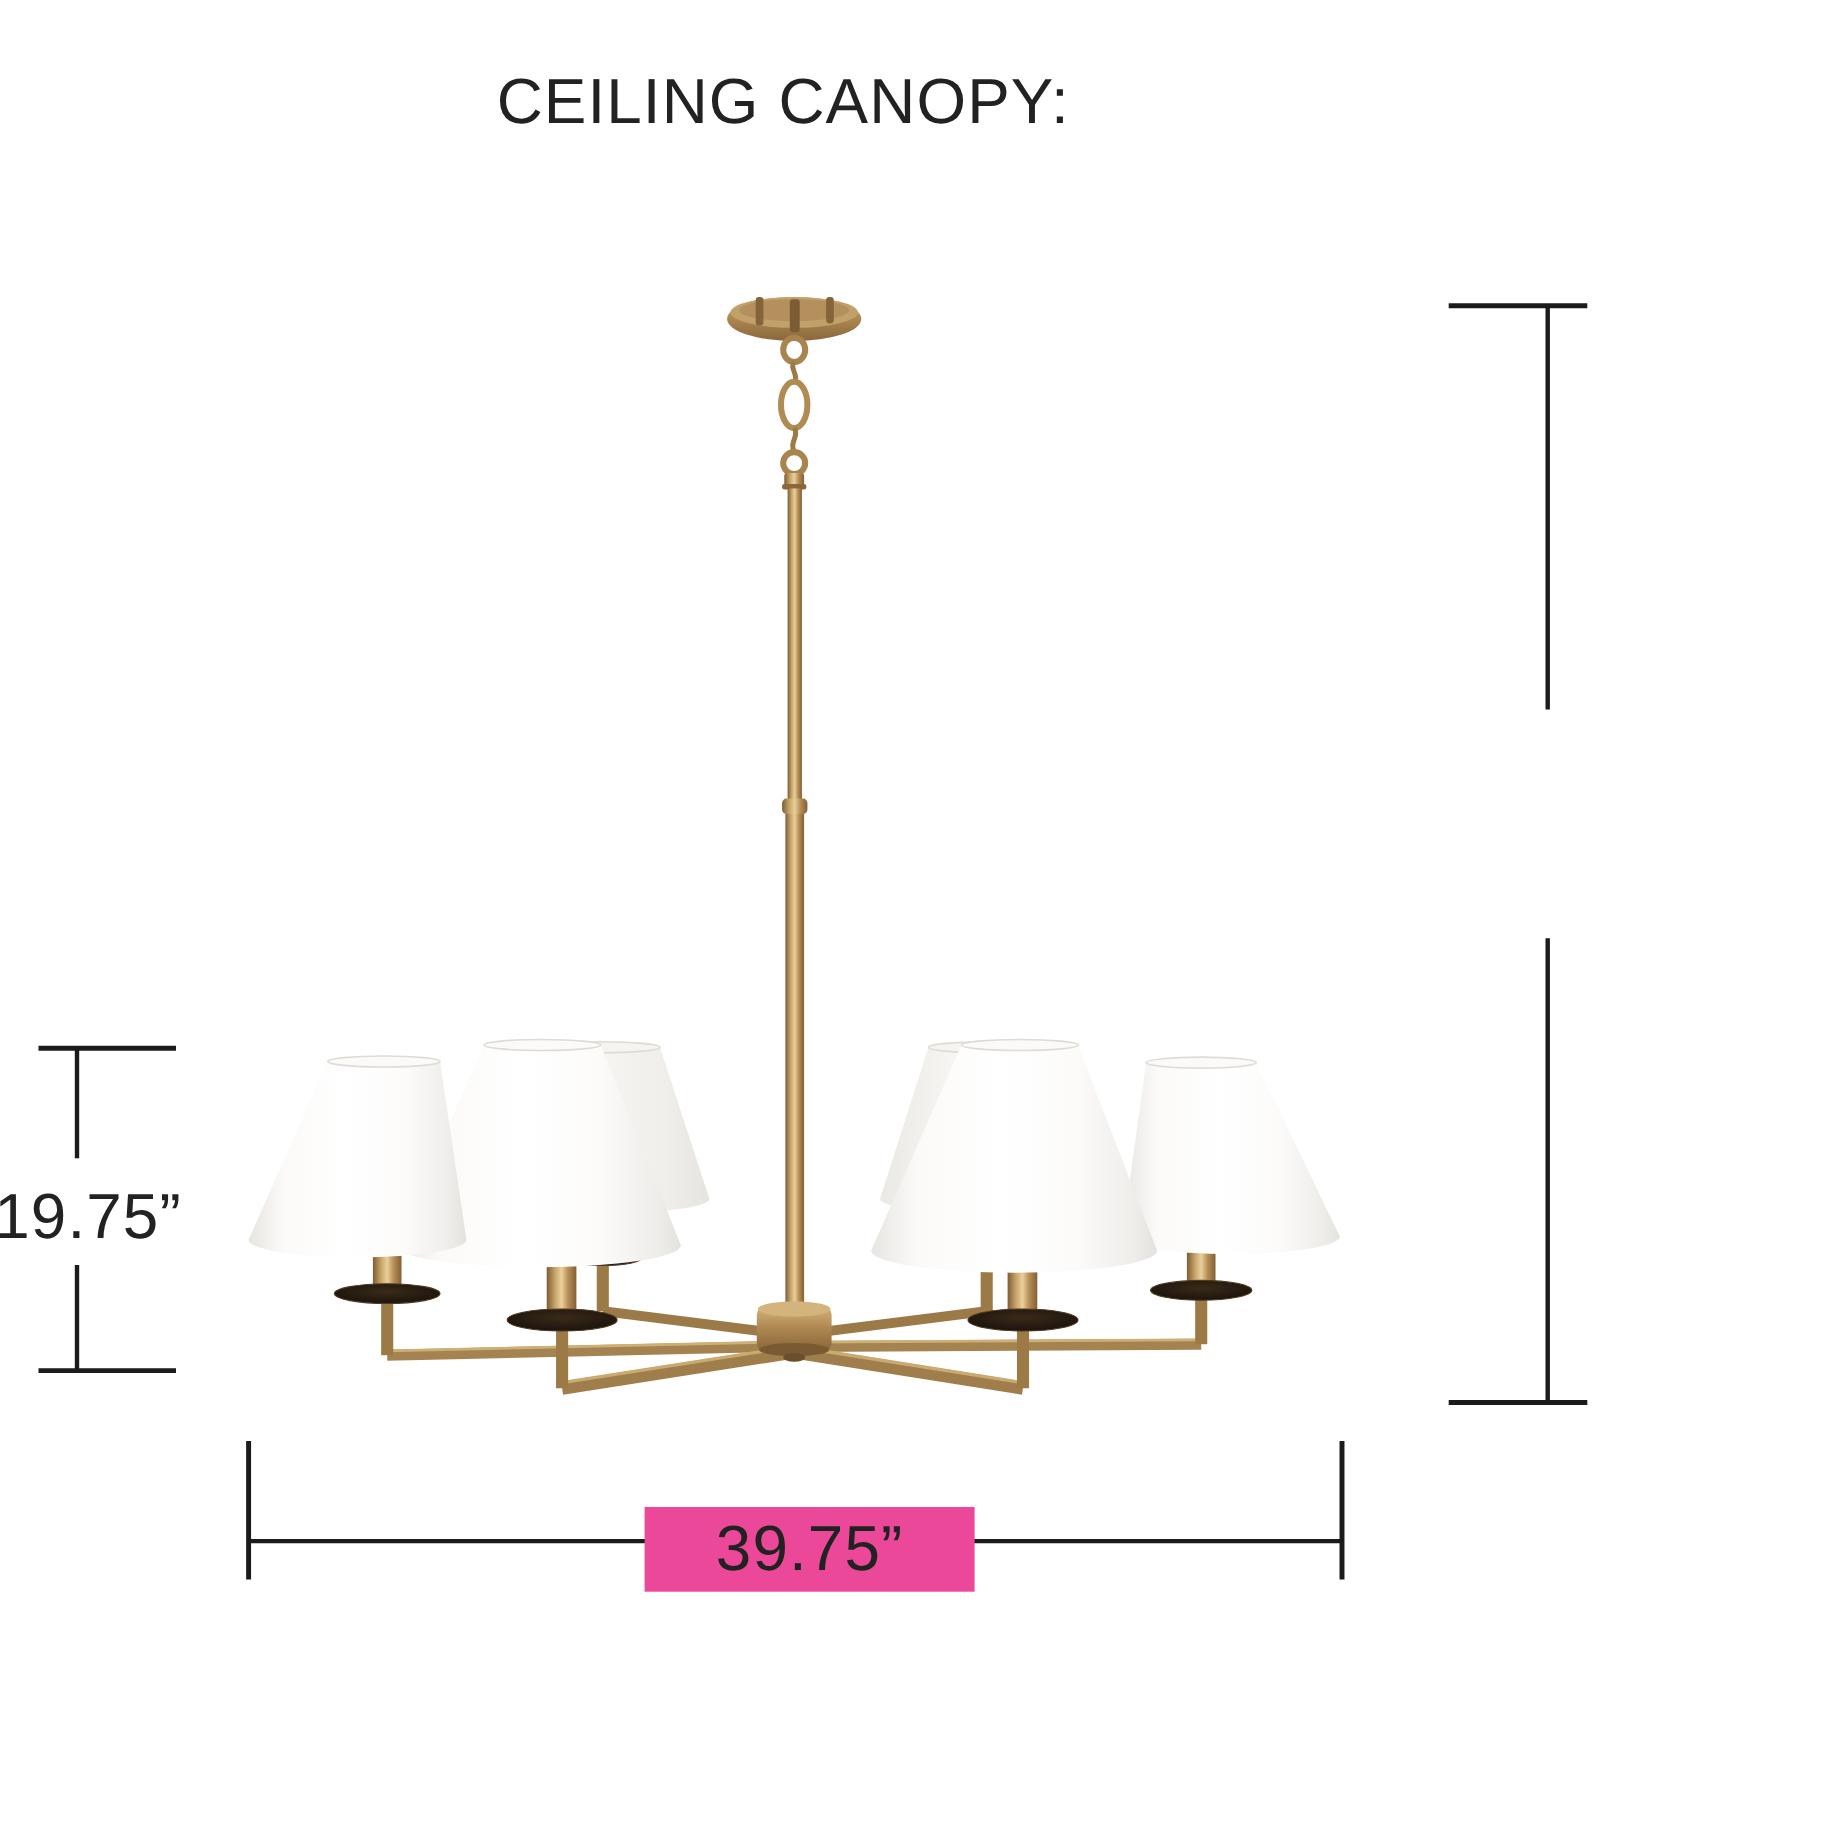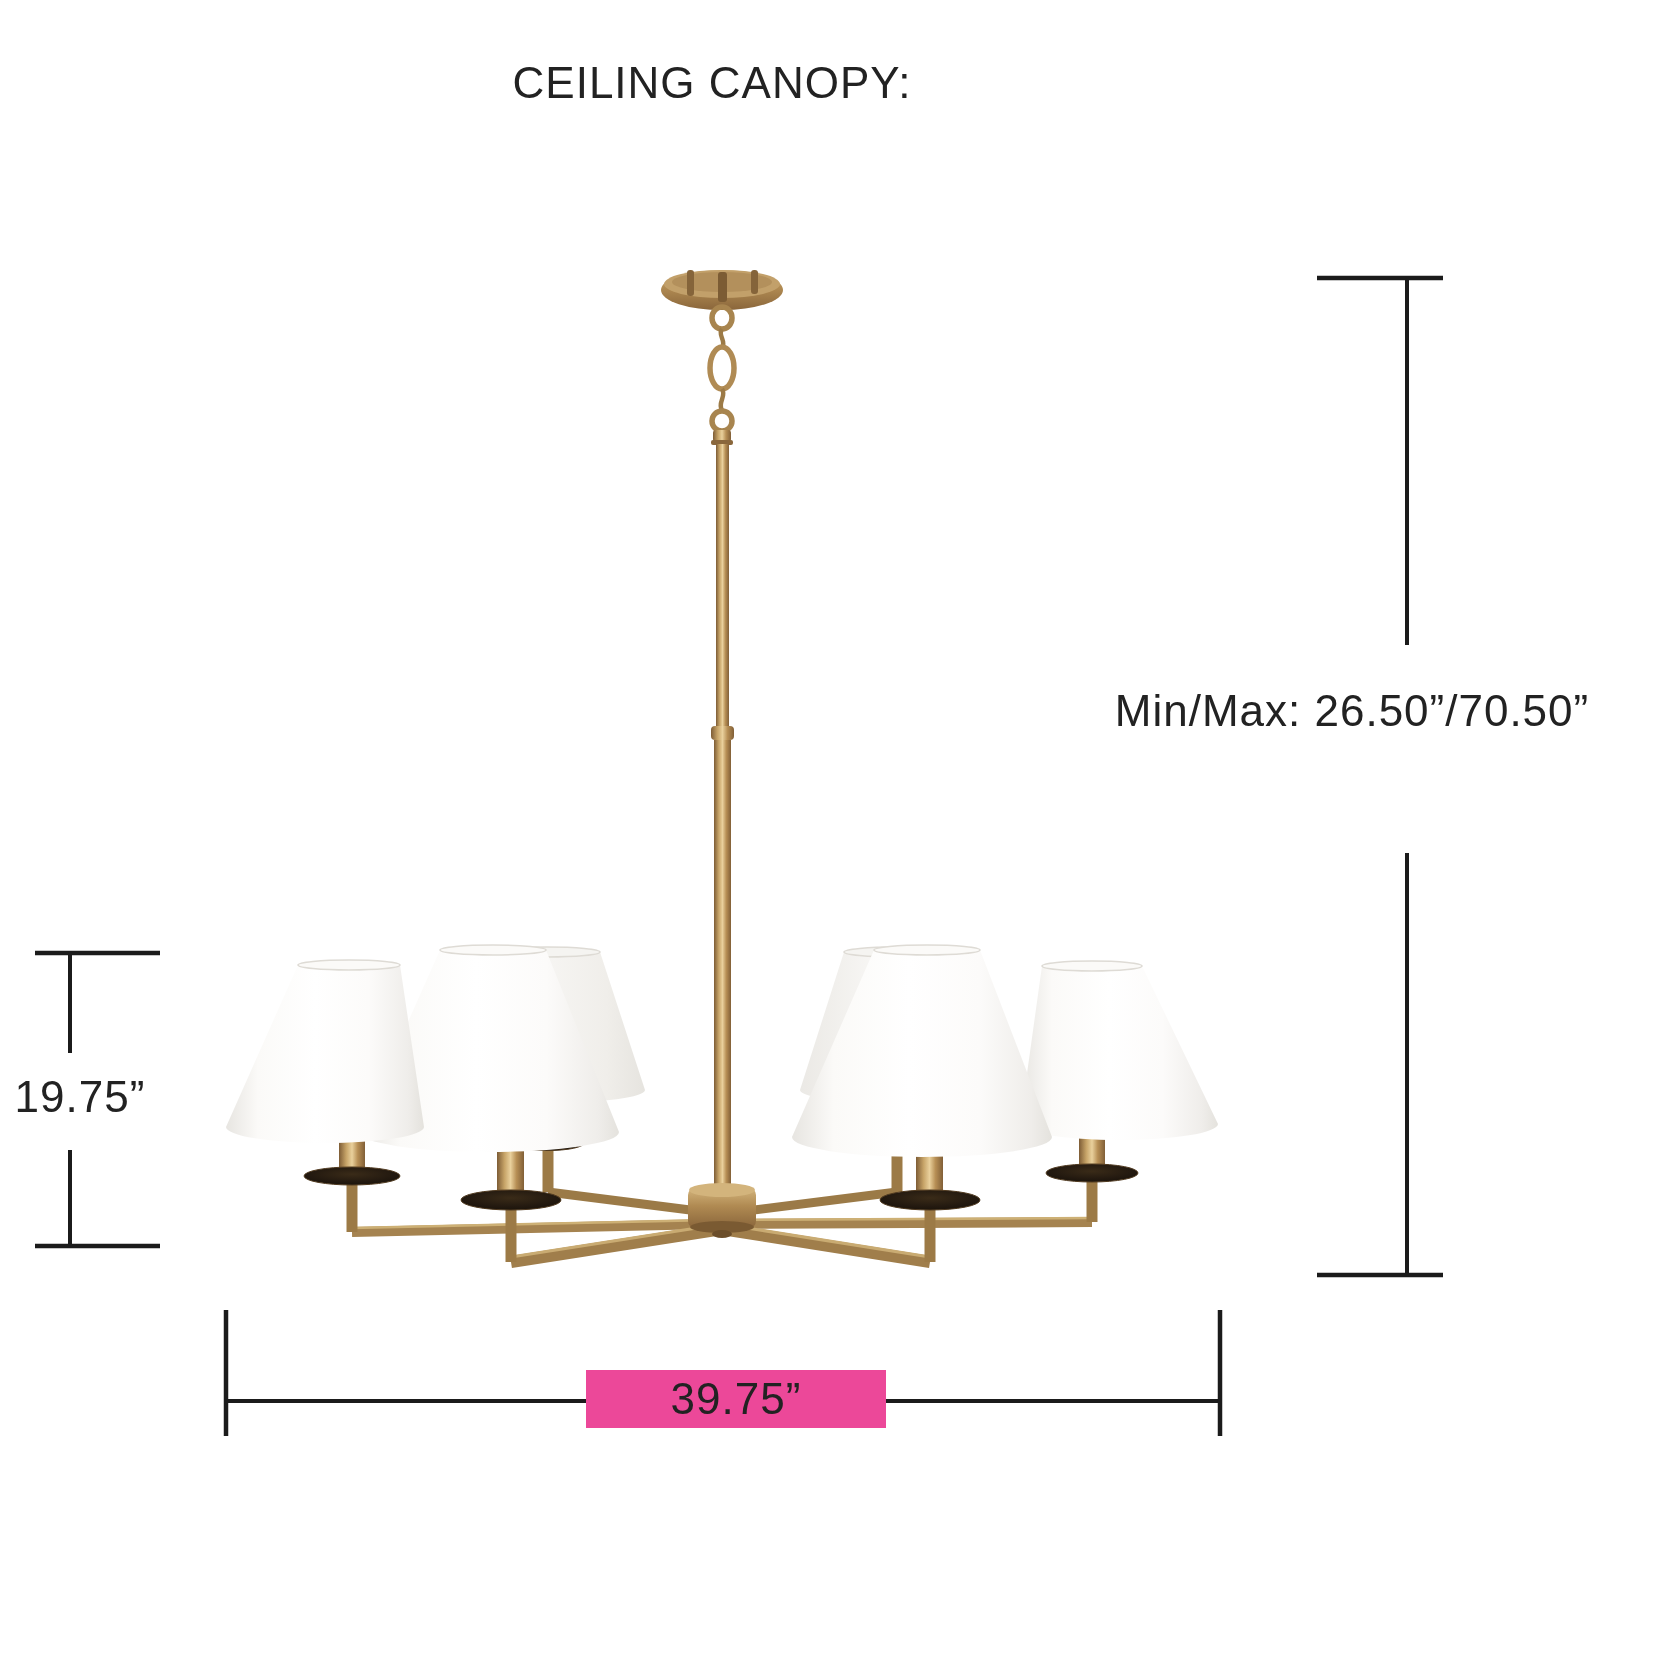--- a/index.html
+++ b/index.html
@@ -7,21 +7,21 @@
     position:relative;
     width:1672px;height:1672px;
     background:#ffffff;
     overflow:hidden;
     font-family:"Liberation Sans","DejaVu Sans",sans-serif;
   }
   .stage svg{position:absolute;left:0;top:0;}
   .dim-label{
     position:absolute;
     color:#222222;
-    font-size:44px;
+    font-size:58px;
     line-height:1.32;
     letter-spacing:1px;
     text-align:center;
     white-space:nowrap;
     font-weight:400;
   }
   .dim-label .ln{display:block;}
   #label-canopy{left:351px;top:52px;width:722px;line-height:1.42;}
   #label-hanging{left:1032px;top:682px;width:640px;}
   #label-shade-height{left:-12px;top:1068px;width:184px;}
@@ -176,20 +176,19 @@
       <path d="M298,965 A51,5 0 0 0 400,965 L424,1127 A99,16 0 0 1 226,1127 Z" fill="url(#shadeFront)"></path>
       <ellipse cx="349" cy="965" rx="51" ry="5" fill="#fbfaf8" stroke="#dedbd5" stroke-width="1.5"></ellipse>
     </g>
   </svg>
 
   <div class="dim-label" id="label-canopy">
     <span class="ln">CEILING CANOPY:</span>
   </div>
 
   <div class="dim-label" id="label-hanging">
-    <span class="ln">Min/Max: 26.50”/70.50”</span>
   </div>
 
   <div class="dim-label" id="label-shade-height">19.75”</div>
 
   <div class="dim-label" id="label-width">39.75”</div>
 
 </div>
 
 </body></html>

